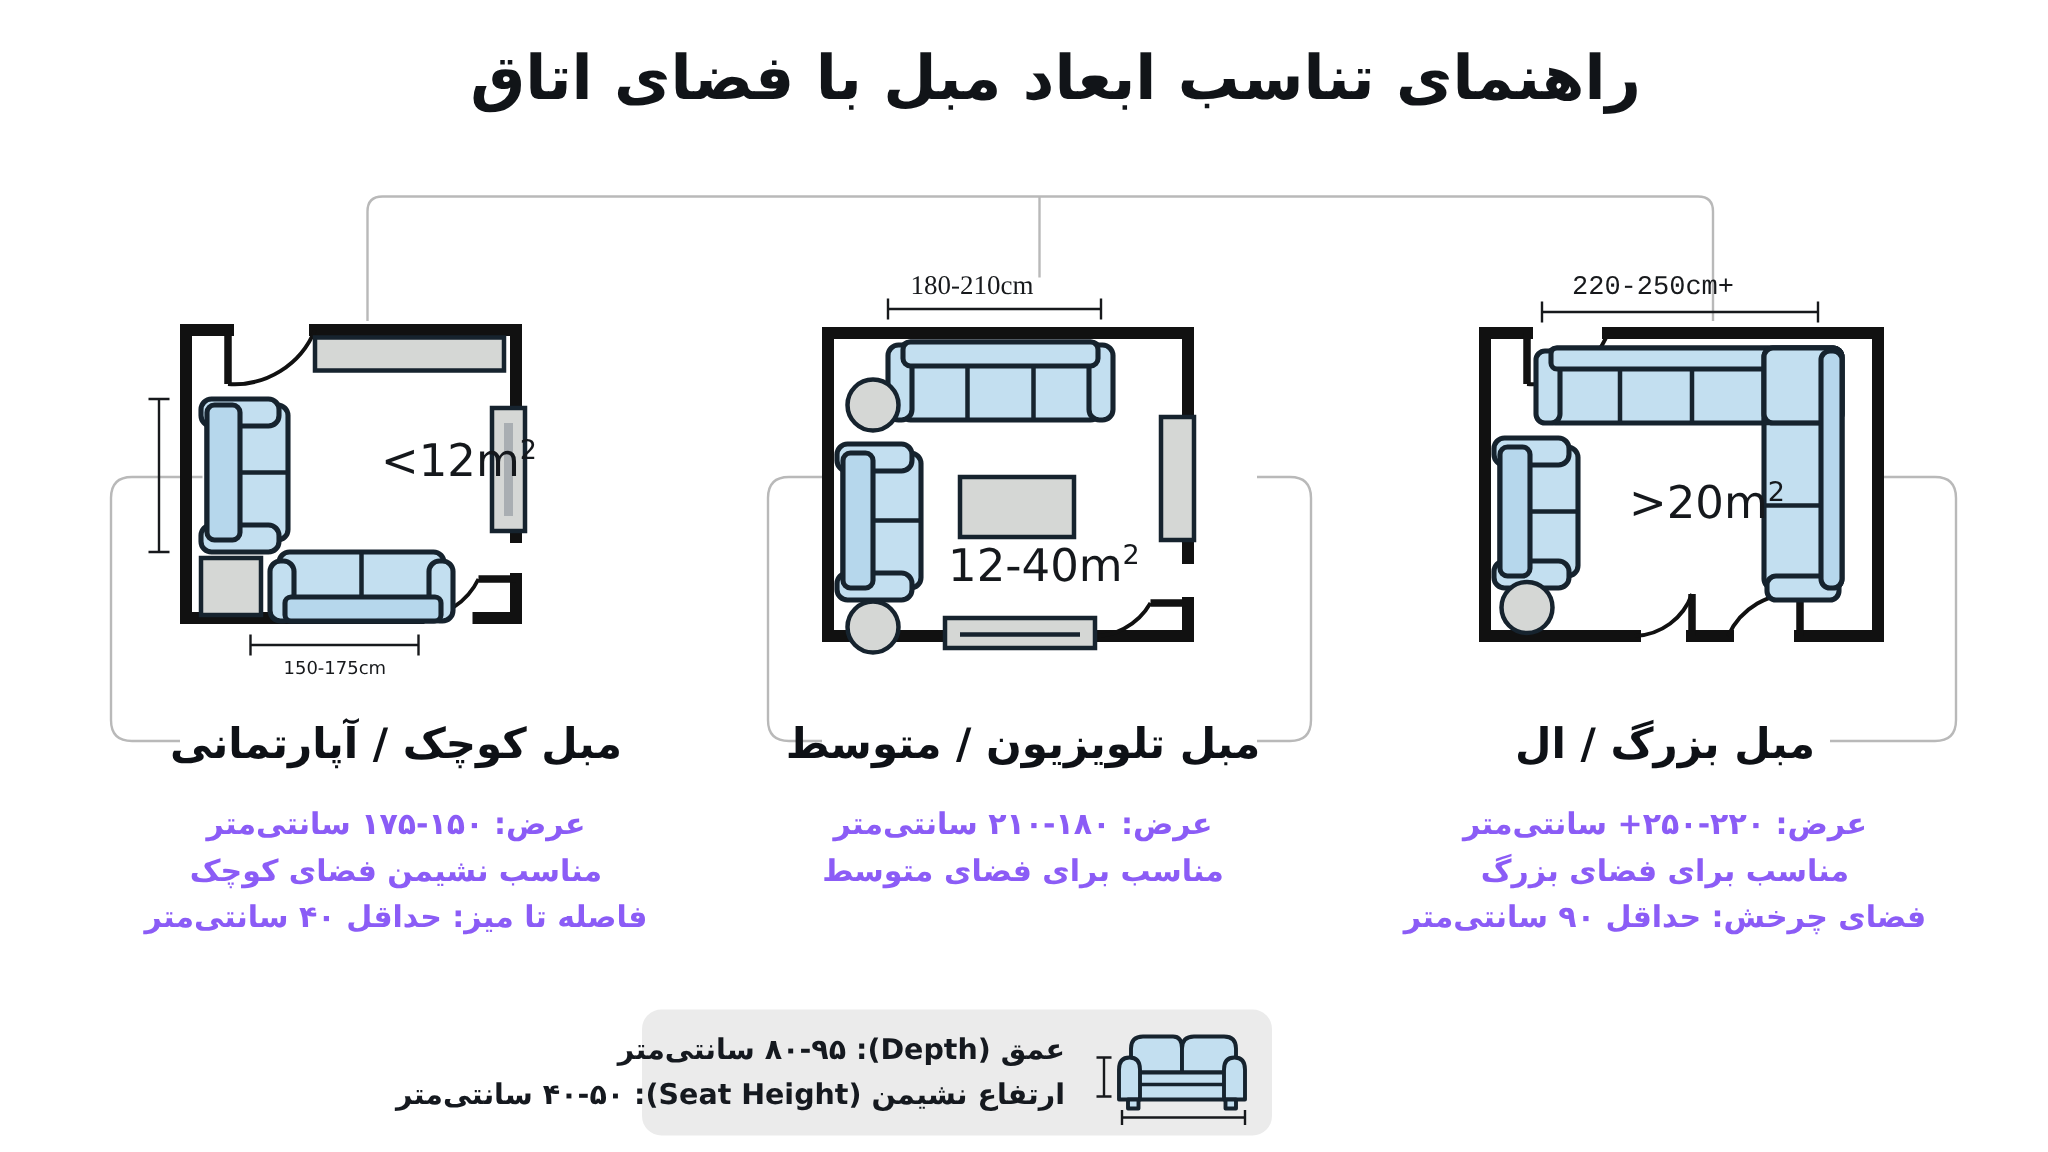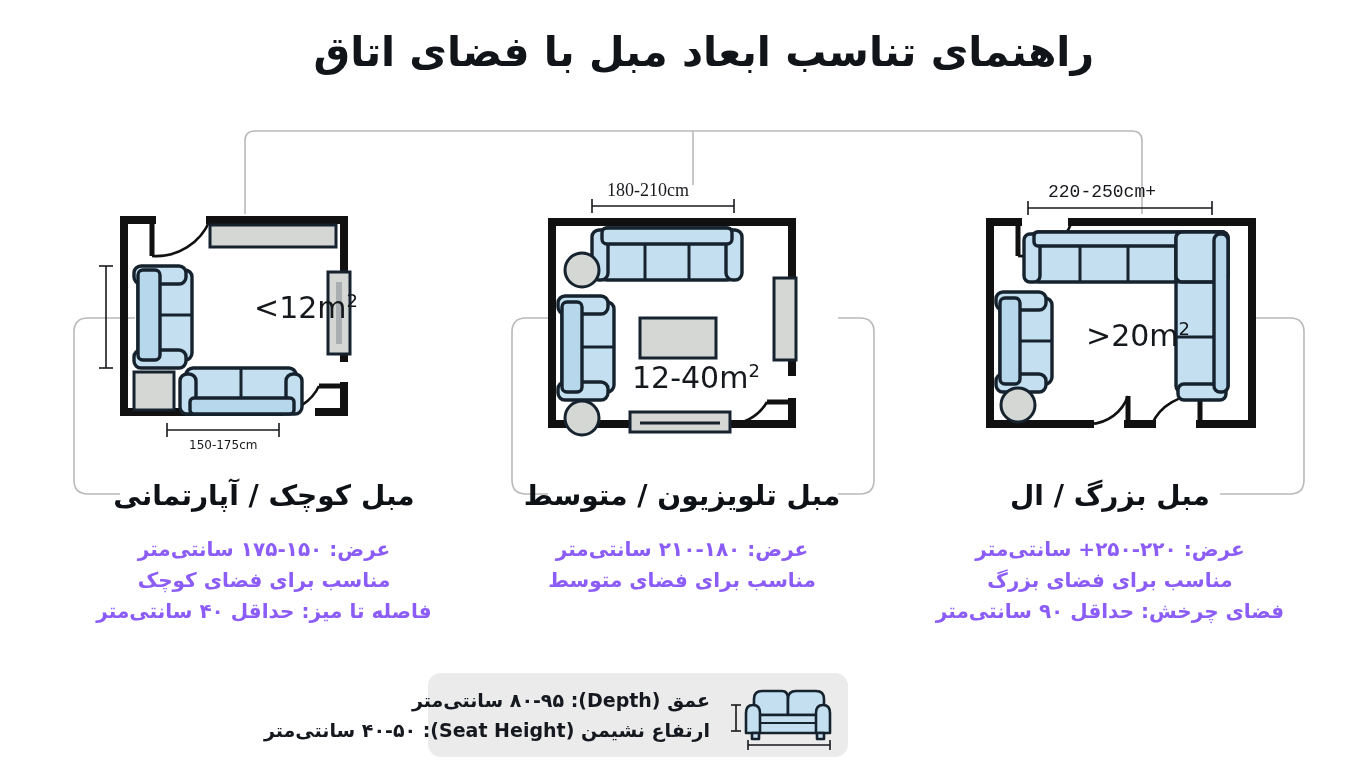--- a/index.html
+++ b/index.html
@@ -148,21 +148,21 @@
       </svg>
       <div class="arealabel" style="left:200px;top:100px;">
         <span>&lt;12m</span><sup>2</sup>
       </div>
       <div class="dimlabel" style="left:115px;top:248px;font-size:12px;margin-left:20px;">150-175cm</div>
     </div>
 
     <div class="caption-block">
       <div class="cap-title">مبل کوچک / آپارتمانی</div>
       <div class="cap-line">عرض: ۱۵۰-۱۷۵ سانتی‌متر</div>
-      <div class="cap-line">مناسب برای فضای کوچک</div>
+      <div class="cap-line">مناسب نشیمن فضای کوچک</div>
       <div class="cap-line">فاصله تا میز: حداقل ۴۰ سانتی‌متر</div>
     </div>
   </div>
 
   <div class="col" id="col2">
     <div class="room-wrap">
       <svg width="420" height="265" viewBox="0 0 420 265">
 
         <g stroke="#111111" stroke-width="8" fill="none" stroke-linecap="square">
           <path d="M80,32 L320,32 L320,182"></path>

